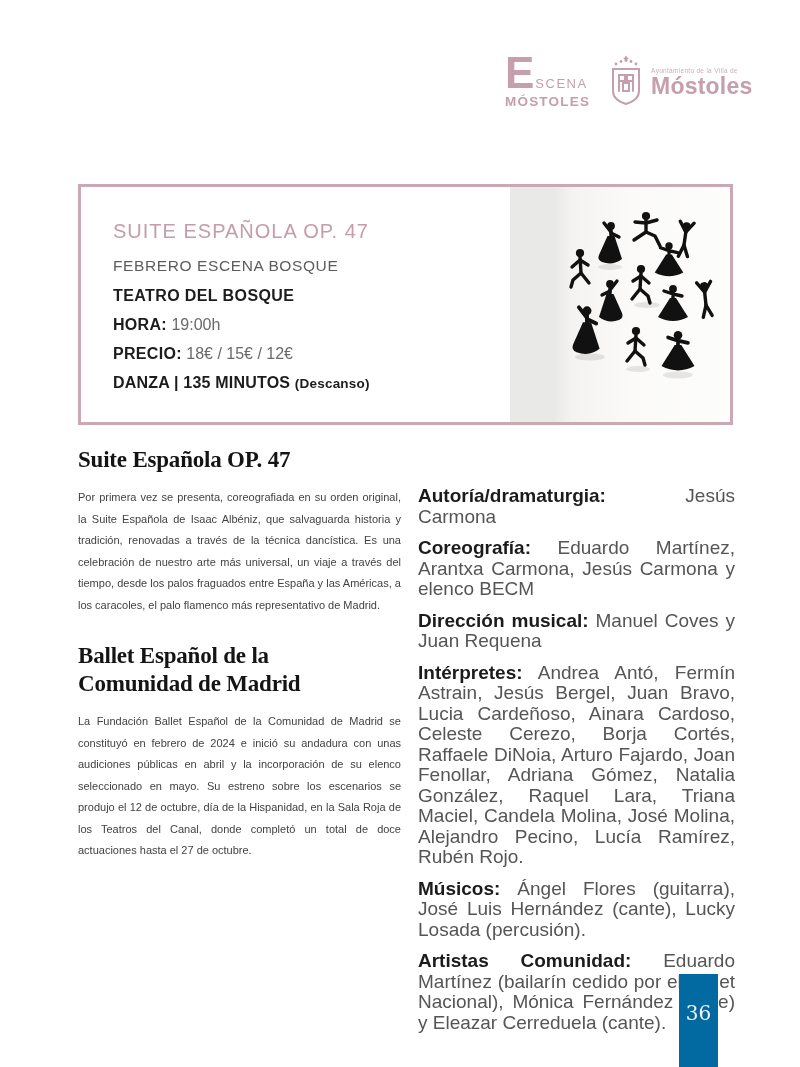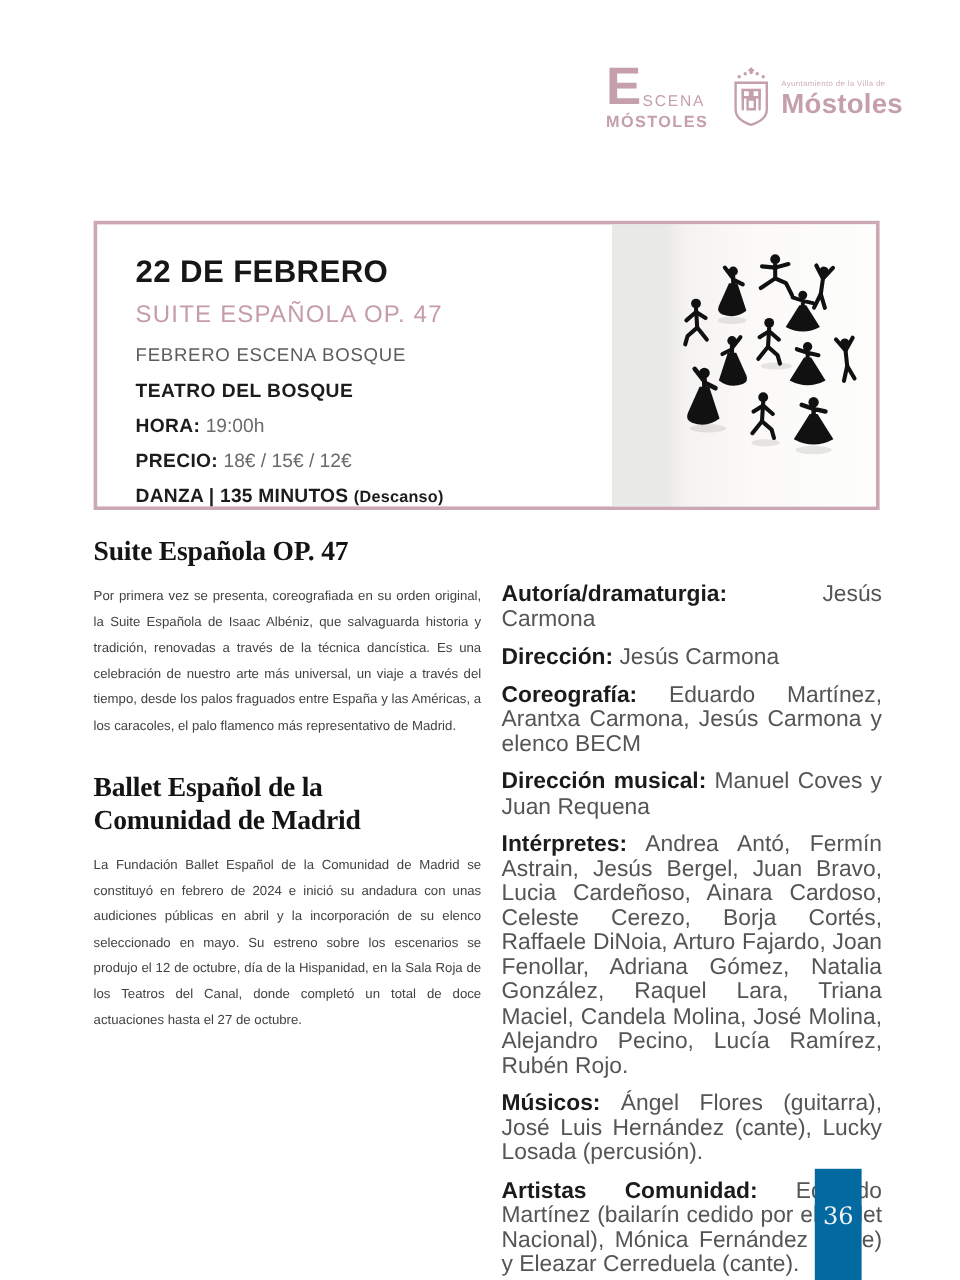--- a/index.html
+++ b/index.html
@@ -95,21 +95,20 @@
     </svg>
     <div class="ayto-text">
       <span class="ayto-caption">Ayuntamiento de la Villa de</span>
       <span class="ayto-name">Móstoles</span>
     </div>
   </div>
 </header>
 
 <section class="card">
   <div class="card-info">
-    <div class="card-date">22 DE FEBRERO</div>
     <div class="card-title">SUITE ESPAÑOLA OP. 47</div>
     <div class="card-program">FEBRERO ESCENA BOSQUE</div>
     <div class="card-venue">TEATRO DEL BOSQUE</div>
     <div class="card-row">
       <b>HORA:</b>
       <span>19:00h</span>
     </div>
     <div class="card-row">
       <b>PRECIO:</b>
       <span>18€ / 15€ / 12€</span>
@@ -189,23 +188,20 @@
   <h2 class="headline second">Ballet Español de la
 Comunidad de Madrid</h2>
   <p class="body-par">La Fundación Ballet Español de la Comunidad de Madrid se constituyó en febrero de 2024 e inició su andadura con unas audiciones públicas en abril y la incorporación de su elenco seleccionado en mayo. Su estreno sobre los escenarios se produjo el 12 de octubre, día de la Hispanidad, en la Sala Roja de los Teatros del Canal, donde completó un total de doce actuaciones hasta el 27 de octubre.</p>
 </section>
 
 <section class="col-right">
   <p class="credit">
     <b>Autoría/dramaturgia:</b><span> Jesús Carmona</span>
   </p>
   <p class="credit">
-    <b>Dirección:</b><span> Jesús Carmona</span>
-  </p>
-  <p class="credit">
     <b>Coreografía:</b><span> Eduardo Martínez, Arantxa Carmona, Jesús Carmona y elenco BECM</span>
   </p>
   <p class="credit">
     <b>Dirección musical:</b><span> Manuel Coves y Juan Requena</span>
   </p>
   <p class="credit">
     <b>Intérpretes:</b><span> Andrea Antó, Fermín Astrain, Jesús Bergel, Juan Bravo, Lucia Cardeñoso, Ainara Cardoso, Celeste Cerezo, Borja Cortés, Raffaele DiNoia, Arturo Fajardo, Joan Fenollar, Adriana Gómez, Natalia González, Raquel Lara, Triana Maciel, Candela Molina, José Molina, Alejandro Pecino, Lucía Ramírez, Rubén Rojo.</span>
   </p>
   <p class="credit">
     <b>Músicos:</b><span> Ángel Flores (guitarra), José Luis Hernández (cante), Lucky Losada (percusión).</span>

